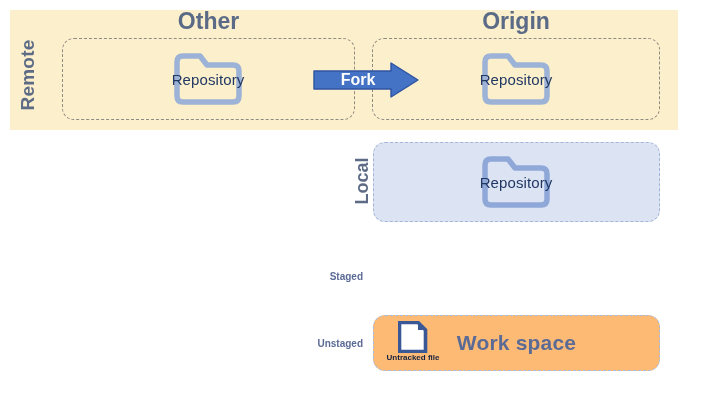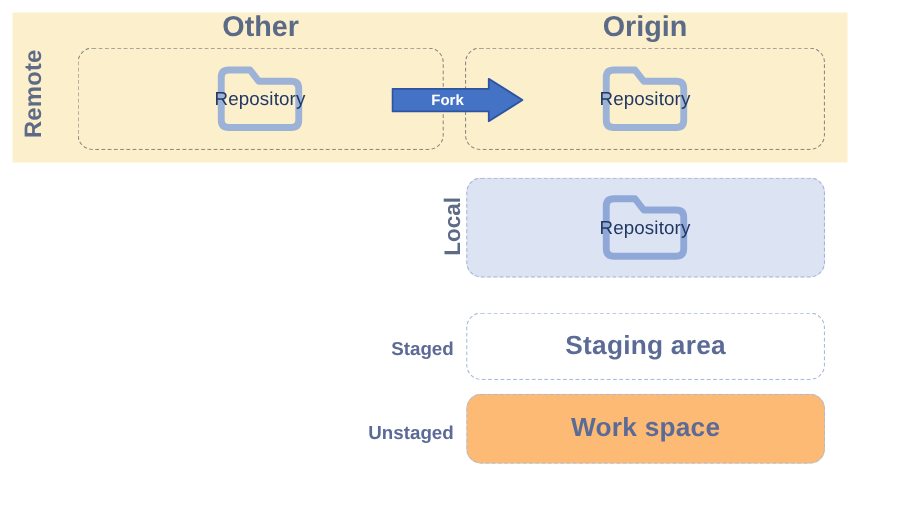--- a/index.html
+++ b/index.html
@@ -64,21 +64,21 @@
   }
 
   
   .fork-arrow{
     position:absolute;left:313px;top:62px;width:106px;height:36px;
     z-index:5;
   }
   .fork-label{
     position:absolute;left:313px;top:62px;width:90px;height:36px;
     display:flex;align-items:center;justify-content:center;
-    font-size:12px;font-weight:bold;color:#FFFFFF;
+    font-size:16px;font-weight:bold;color:#FFFFFF;
     z-index:6;white-space:nowrap;
   }
 
   
   .row-box{
     position:absolute;left:373px;width:287px;
     border:1.3px dashed #A9BBDC;
     border-radius:12px;
     box-sizing:border-box;
   }
@@ -99,21 +99,21 @@
     transform:rotate(-90deg);
     transform-origin:50% 50%;
     text-align:center;
     font-size:18px;font-weight:bold;color:#5D6B86;
     white-space:nowrap;
   }
 
   .side-label{
     position:absolute;width:80px;
     text-align:right;
-    font-size:15px;font-weight:bold;color:#5B6B96;
+    font-size:10px;font-weight:bold;color:#5B6B96;
     white-space:nowrap;
   }
   .lbl-staged{left:283px;top:271px;}
   .lbl-unstaged{left:283px;top:338px;}
 
   
   .file-unit{
     position:absolute;left:380px;top:320px;width:66px;height:48px;
   }
   .file-icon{position:absolute;left:18px;top:1px;}
@@ -171,24 +171,30 @@
 
   <div class="repo-unit" style="left:426px;top:147px;">
     <div class="folder-wrap">
       <svg width="78" height="62" viewBox="0 0 78 62" xmlns="http://www.w3.org/2000/svg">
         <path d="M8 14 Q8 8 14 8 L31 8 L38 17 L64 17 Q70 17 70 23 L70 48 Q70 54 64 54 L14 54 Q8 54 8 48 Z" fill="none" stroke="#8FA8D8" stroke-width="5.5" stroke-linejoin="round" stroke-linecap="round"></path>
       </svg>
     </div>
     <div class="repo-text">Repository</div>
   </div>
 
-  <div class="row-box stage-box">
-    <div class="row-title">Staging area</div>
-  </div>
   <div class="side-label lbl-staged">Staged</div>
 
   <div class="row-box work-box">
     <div class="row-title">Work space</div>
   </div>
   <div class="side-label lbl-unstaged">Unstaged</div>
 
+  <div class="file-unit">
+    <div class="file-icon">
+      <svg width="30" height="32" viewBox="0 0 30 32" xmlns="http://www.w3.org/2000/svg">
+        <path d="M1.5 1.5 L20 1.5 L27.5 9 L27.5 30.5 L1.5 30.5 Z" fill="#FFFFFF" stroke="#3A5896" stroke-width="3.6" stroke-linejoin="miter"></path>
+        <path d="M20 1.5 L27.5 9 L20 9 Z" fill="#3A5896"></path>
+      </svg>
+    </div>
+    <div class="file-caption">Untracked file</div>
+  </div>
 
 </div>
 
 </body></html>

